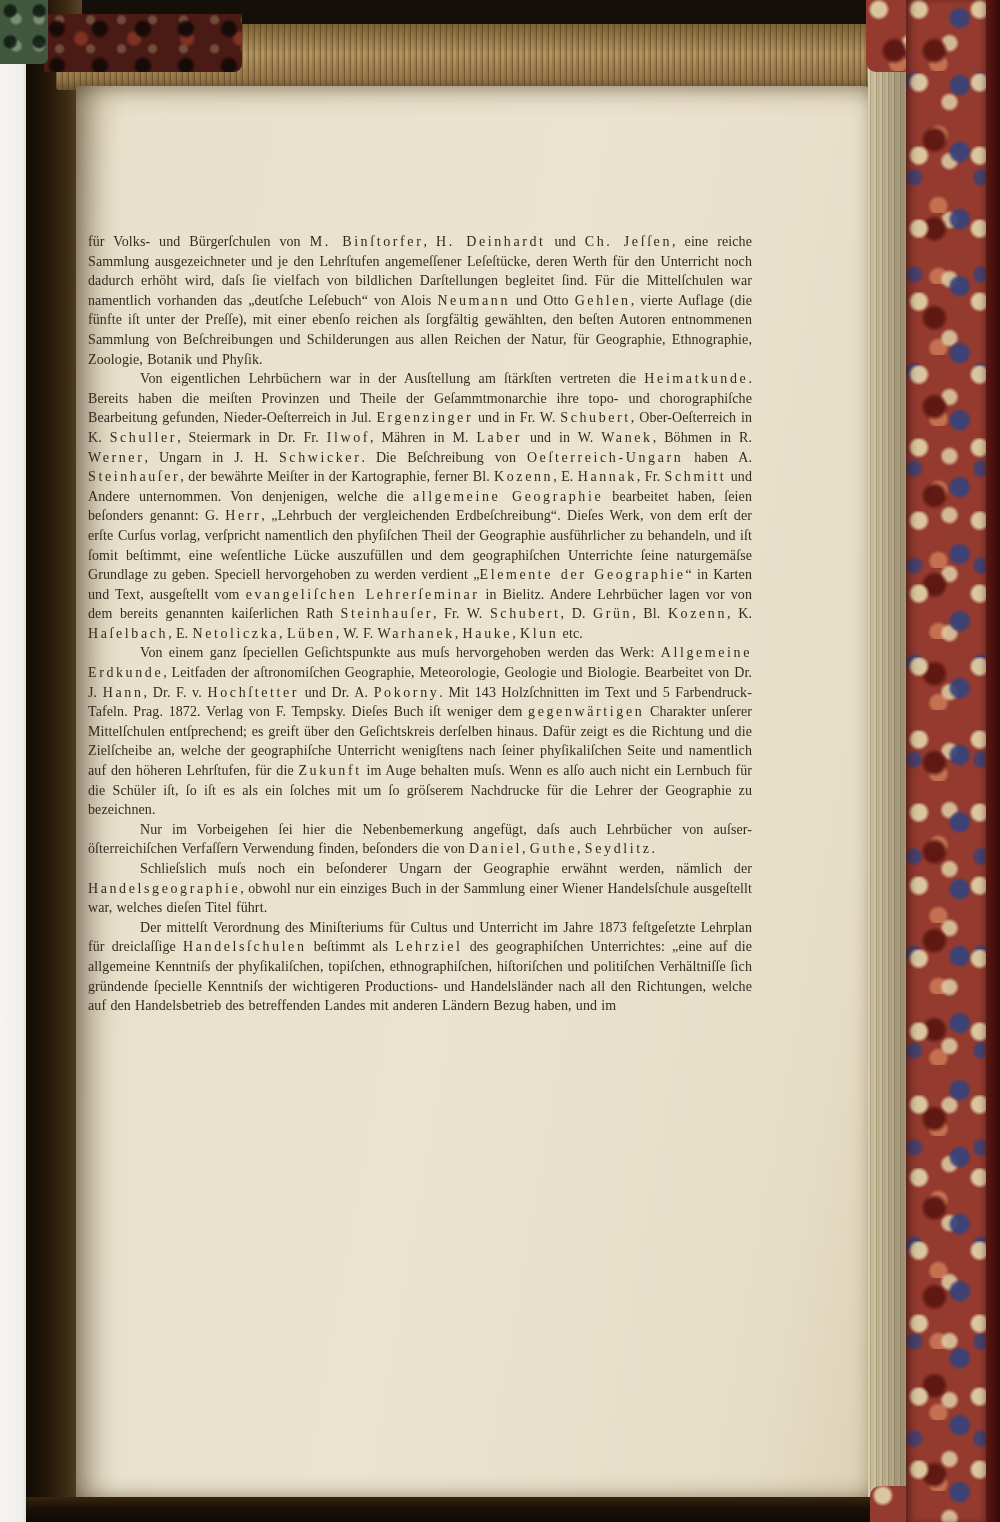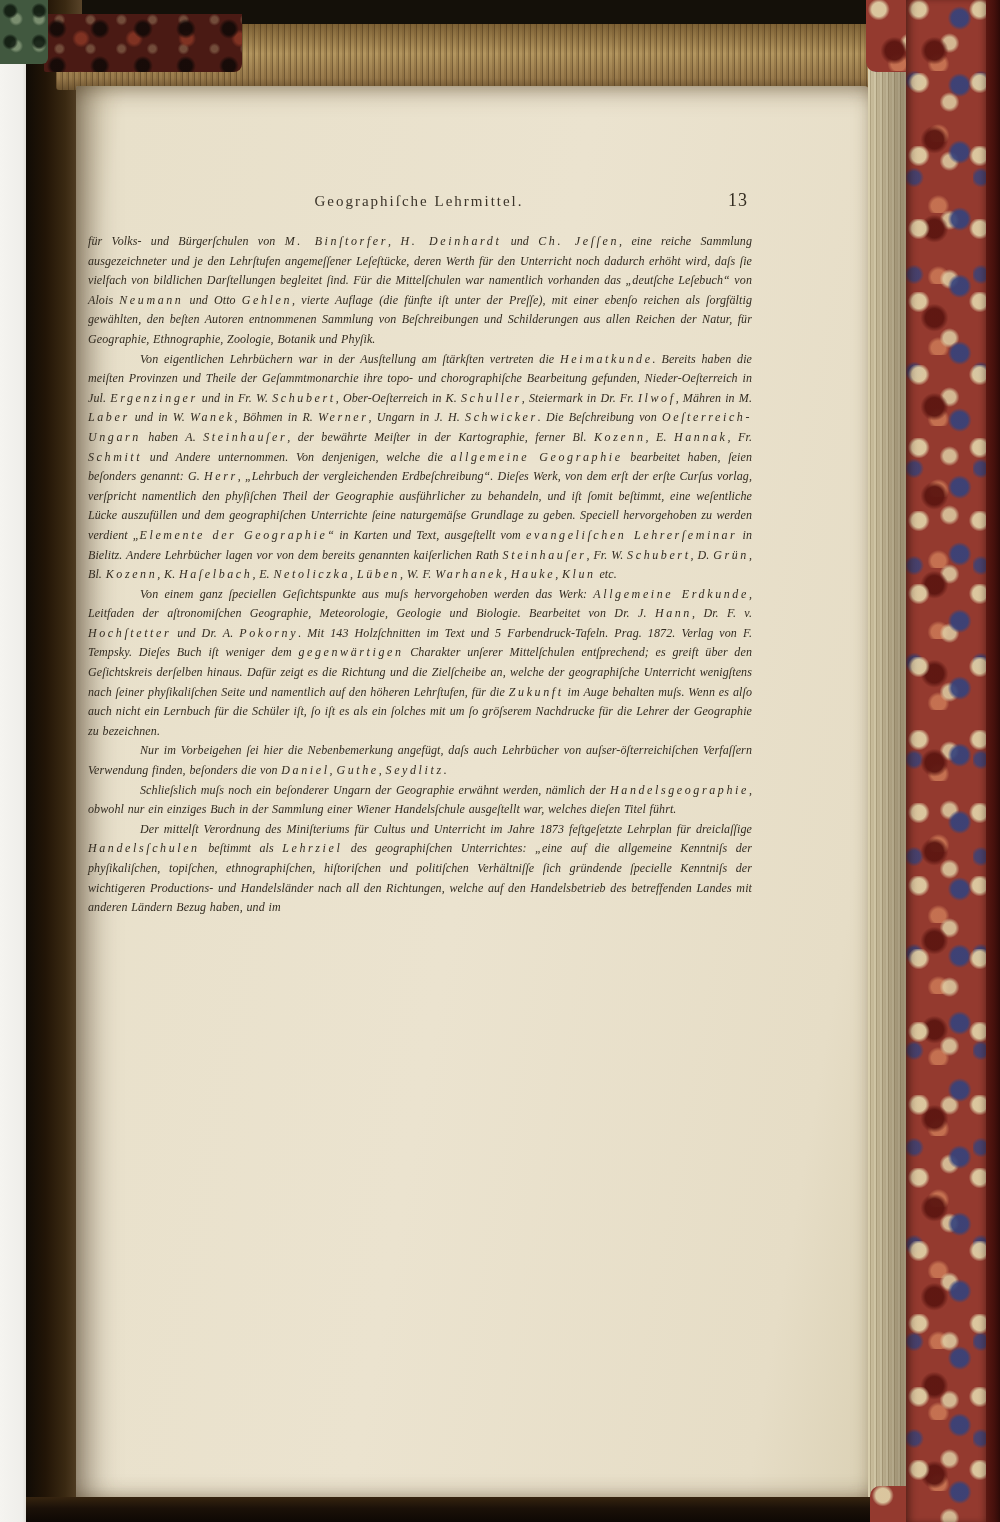--- a/index.html
+++ b/index.html
@@ -150,27 +150,26 @@
     right: 2px; top: -2px;
     font-size: 18px;
     letter-spacing: 1px;
     color: #332c21;
   }
   .bodytext {
     position: absolute;
     left: 12px; top: 146px;
     width: 664px;
     color: #322b20;
-    font-size: 12px;
+    font-size: 14px;
     line-height: 19.6px;
     text-align: justify;
     letter-spacing: 0.1px;
     word-spacing: 0.6px;
     hyphens: auto;
-    font-style: italic;
     -webkit-hyphens: auto;
   }
   .bodytext p.para {
     margin: 0;
     padding: 0;
   }
   .bodytext p.para.indent {
     text-indent: 52px;
   }
   .gesperrt {
@@ -181,24 +180,20 @@
 <body>
 
 <div id="scene">
   <div class="scan-strip"></div>
   <div class="spine"></div>
   <div class="top-edge"></div>
   <div class="corner-red"></div>
   <div class="corner-green"></div>
 
   <div class="page">
-    <div class="pagehead">
-      <span class="running-title">Geographiſche Lehrmittel.</span>
-      <span class="page-number">13</span>
-    </div>
     <div class="bodytext">
         <p class="para"><span class="run">für Volks- und Bürgerſchulen von </span><span class="gesperrt">M. Binſtorfer</span><span class="run">, </span><span class="gesperrt">H. Deinhardt</span><span class="run"> und </span><span class="gesperrt">Ch. Jeſſen</span><span class="run">, eine reiche Sammlung ausgezeichneter und je den Lehrſtufen angemeſſener Leſeſtücke, deren Werth für den Unterricht noch dadurch erhöht wird, daſs ſie vielfach von bildlichen Darſtellungen begleitet ſind. Für die Mittelſchulen war namentlich vorhanden das „deutſche Leſebuch“ von Alois </span><span class="gesperrt">Neumann</span><span class="run"> und Otto </span><span class="gesperrt">Gehlen</span><span class="run">, vierte Auflage (die fünfte iſt unter der Preſſe), mit einer ebenſo reichen als ſorgfältig gewählten, den beſten Autoren entnommenen Sammlung von Beſchreibungen und Schilderungen aus allen Reichen der Natur, für Geographie, Ethnographie, Zoologie, Botanik und Phyſik.</span></p>
         <p class="para indent"><span class="run">Von eigentlichen Lehrbüchern war in der Ausſtellung am ſtärkſten vertreten die </span><span class="gesperrt">Heimatkunde</span><span class="run">. Bereits haben die meiſten Provinzen und Theile der Geſammtmonarchie ihre topo- und chorographiſche Bearbeitung gefunden, Nieder-Oeſterreich in Jul. </span><span class="gesperrt">Ergenzinger</span><span class="run"> und in Fr. W. </span><span class="gesperrt">Schubert</span><span class="run">, Ober-Oeſterreich in K. </span><span class="gesperrt">Schuller</span><span class="run">, Steiermark in Dr. Fr. </span><span class="gesperrt">Ilwof</span><span class="run">, Mähren in M. </span><span class="gesperrt">Laber</span><span class="run"> und in W. </span><span class="gesperrt">Wanek</span><span class="run">, Böhmen in R. </span><span class="gesperrt">Werner</span><span class="run">, Ungarn in J. H. </span><span class="gesperrt">Schwicker</span><span class="run">. Die Beſchreibung von </span><span class="gesperrt">Oeſterreich-Ungarn</span><span class="run"> haben A. </span><span class="gesperrt">Steinhauſer</span><span class="run">, der bewährte Meiſter in der Kartographie, ferner Bl. </span><span class="gesperrt">Kozenn</span><span class="run">, E. </span><span class="gesperrt">Hannak</span><span class="run">, Fr. </span><span class="gesperrt">Schmitt</span><span class="run"> und Andere unternommen. Von denjenigen, welche die </span><span class="gesperrt">allgemeine Geographie</span><span class="run"> bearbeitet haben, ſeien beſonders genannt: G. </span><span class="gesperrt">Herr</span><span class="run">, „Lehrbuch der vergleichenden Erdbeſchreibung“. Dieſes Werk, von dem erſt der erſte Curſus vorlag, verſpricht namentlich den phyſiſchen Theil der Geographie ausführlicher zu behandeln, und iſt ſomit beſtimmt, eine weſentliche Lücke auszufüllen und dem geographiſchen Unterrichte ſeine naturgemäſse Grundlage zu geben. Speciell hervorgehoben zu werden verdient „</span><span class="gesperrt">Elemente der Geographie</span><span class="run">“ in Karten und Text, ausgeſtellt vom </span><span class="gesperrt">evangeliſchen Lehrerſeminar</span><span class="run"> in Bielitz. Andere Lehrbücher lagen vor von dem bereits genannten kaiſerlichen Rath </span><span class="gesperrt">Steinhauſer</span><span class="run">, Fr. W. </span><span class="gesperrt">Schubert</span><span class="run">, D. </span><span class="gesperrt">Grün</span><span class="run">, Bl. </span><span class="gesperrt">Kozenn</span><span class="run">, K. </span><span class="gesperrt">Haſelbach</span><span class="run">, E. </span><span class="gesperrt">Netoliczka</span><span class="run">, </span><span class="gesperrt">Lüben</span><span class="run">, W. F. </span><span class="gesperrt">Warhanek</span><span class="run">, </span><span class="gesperrt">Hauke</span><span class="run">, </span><span class="gesperrt">Klun</span><span class="run"> etc.</span></p>
         <p class="para indent"><span class="run">Von einem ganz ſpeciellen Geſichtspunkte aus muſs hervorgehoben werden das Werk: </span><span class="gesperrt">Allgemeine Erdkunde</span><span class="run">, Leitfaden der aſtronomiſchen Geographie, Meteorologie, Geologie und Biologie. Bearbeitet von Dr. J. </span><span class="gesperrt">Hann</span><span class="run">, Dr. F. v. </span><span class="gesperrt">Hochſtetter</span><span class="run"> und Dr. A. </span><span class="gesperrt">Pokorny</span><span class="run">. Mit 143 Holzſchnitten im Text und 5 Farbendruck-Tafeln. Prag. 1872. Verlag von F. Tempsky. Dieſes Buch iſt weniger dem </span><span class="gesperrt">gegenwärtigen</span><span class="run"> Charakter unſerer Mittelſchulen entſprechend; es greift über den Geſichtskreis derſelben hinaus. Dafür zeigt es die Richtung und die Zielſcheibe an, welche der geographiſche Unterricht wenigſtens nach ſeiner phyſikaliſchen Seite und namentlich auf den höheren Lehrſtufen, für die </span><span class="gesperrt">Zukunft</span><span class="run"> im Auge behalten muſs. Wenn es alſo auch nicht ein Lernbuch für die Schüler iſt, ſo iſt es als ein ſolches mit um ſo gröſserem Nachdrucke für die Lehrer der Geographie zu bezeichnen.</span></p>
         <p class="para indent"><span class="run">Nur im Vorbeigehen ſei hier die Nebenbemerkung angefügt, daſs auch Lehrbücher von auſser-öſterreichiſchen Verfaſſern Verwendung finden, beſonders die von </span><span class="gesperrt">Daniel</span><span class="run">, </span><span class="gesperrt">Guthe</span><span class="run">, </span><span class="gesperrt">Seydlitz</span><span class="run">.</span></p>
         <p class="para indent"><span class="run">Schlieſslich muſs noch ein beſonderer Ungarn der Geographie erwähnt werden, nämlich der </span><span class="gesperrt">Handelsgeographie</span><span class="run">, obwohl nur ein einziges Buch in der Sammlung einer Wiener Handelsſchule ausgeſtellt war, welches dieſen Titel führt.</span></p>
         <p class="para indent"><span class="run">Der mittelſt Verordnung des Miniſteriums für Cultus und Unterricht im Jahre 1873 feſtgeſetzte Lehrplan für dreiclaſſige </span><span class="gesperrt">Handelsſchulen</span><span class="run"> beſtimmt als </span><span class="gesperrt">Lehrziel</span><span class="run"> des geographiſchen Unterrichtes: „eine auf die allgemeine Kenntniſs der phyſikaliſchen, topiſchen, ethnographiſchen, hiſtoriſchen und politiſchen Verhältniſſe ſich gründende ſpecielle Kenntniſs der wichtigeren Productions- und Handelsländer nach all den Richtungen, welche auf den Handelsbetrieb des betreffenden Landes mit anderen Ländern Bezug haben, und im</span></p>
       </div>
   </div>
 

